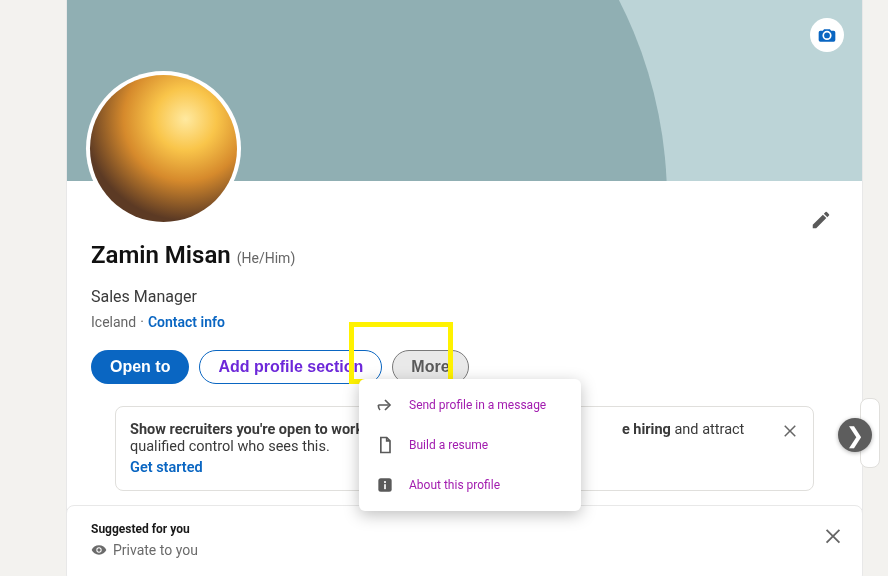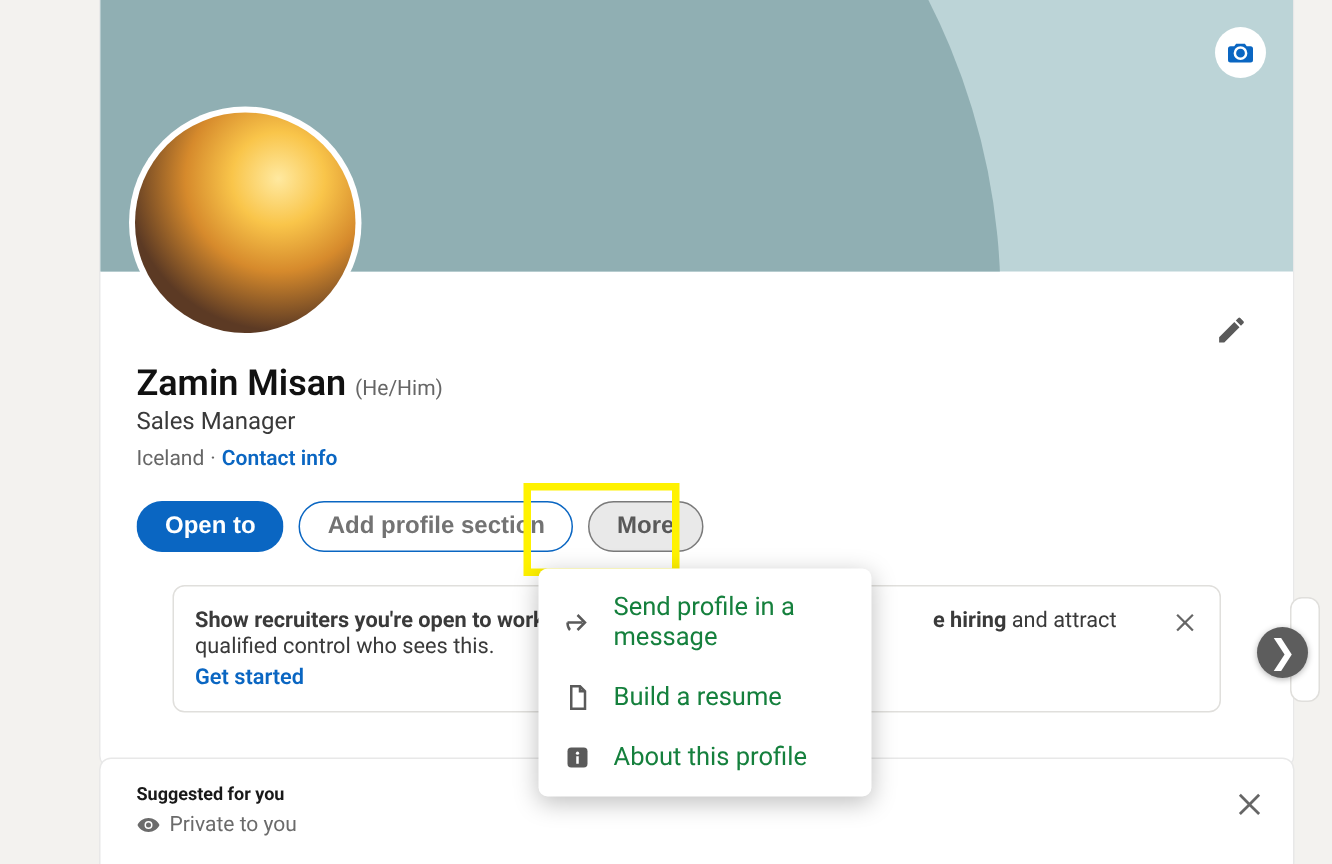--- a/index.html
+++ b/index.html
@@ -98,21 +98,21 @@
     font-weight: 600;
     color: #111;
   }
   .pronouns {
     font-size: 14px;
     color: #666;
     font-weight: 400;
     text-align: right;
   }
   .headline {
-    margin-top: 2px;
+    margin-top: 18px;
     font-size: 16px;
     color: #3a3a3a;
   }
   .loc-row {
     margin-top: 8px;
     font-size: 14px;
     color: #666;
   }
   .loc-row .dot { margin: 0 4px; }
   .contact-link {
@@ -136,21 +136,21 @@
     display: inline-flex;
     align-items: center;
   }
   .btn-primary {
     background: #0a66c2;
     color: #ffffff;
   }
   .btn-outline {
     background: #ffffff;
     border-color: #0a66c2;
-    color: #737373;
+    color: #6d28d9;
   }
   .btn-more {
     background: #e9e9e9;
     border-color: #7a7a7a;
     color: #595959;
   }
   .highlight-box {
     position: absolute;
     left: 349px;
     top: 322px;
@@ -252,22 +252,22 @@
     background: #ffffff;
     border-radius: 6px;
     box-shadow: 0 4px 16px rgba(0,0,0,0.25);
     padding: 6px 0;
   }
   .dd-item {
     display: flex;
     align-items: center;
     gap: 14px;
     padding: 10px 16px;
-    font-size: 17px;
-    color: #15803d;
+    font-size: 12px;
+    color: #a21caf;
     cursor: pointer;
   }
   .dd-icon {
     width: 20px;
     height: 20px;
     display: flex;
     align-items: center;
     justify-content: center;
     color: #5a5a5a;
   }

